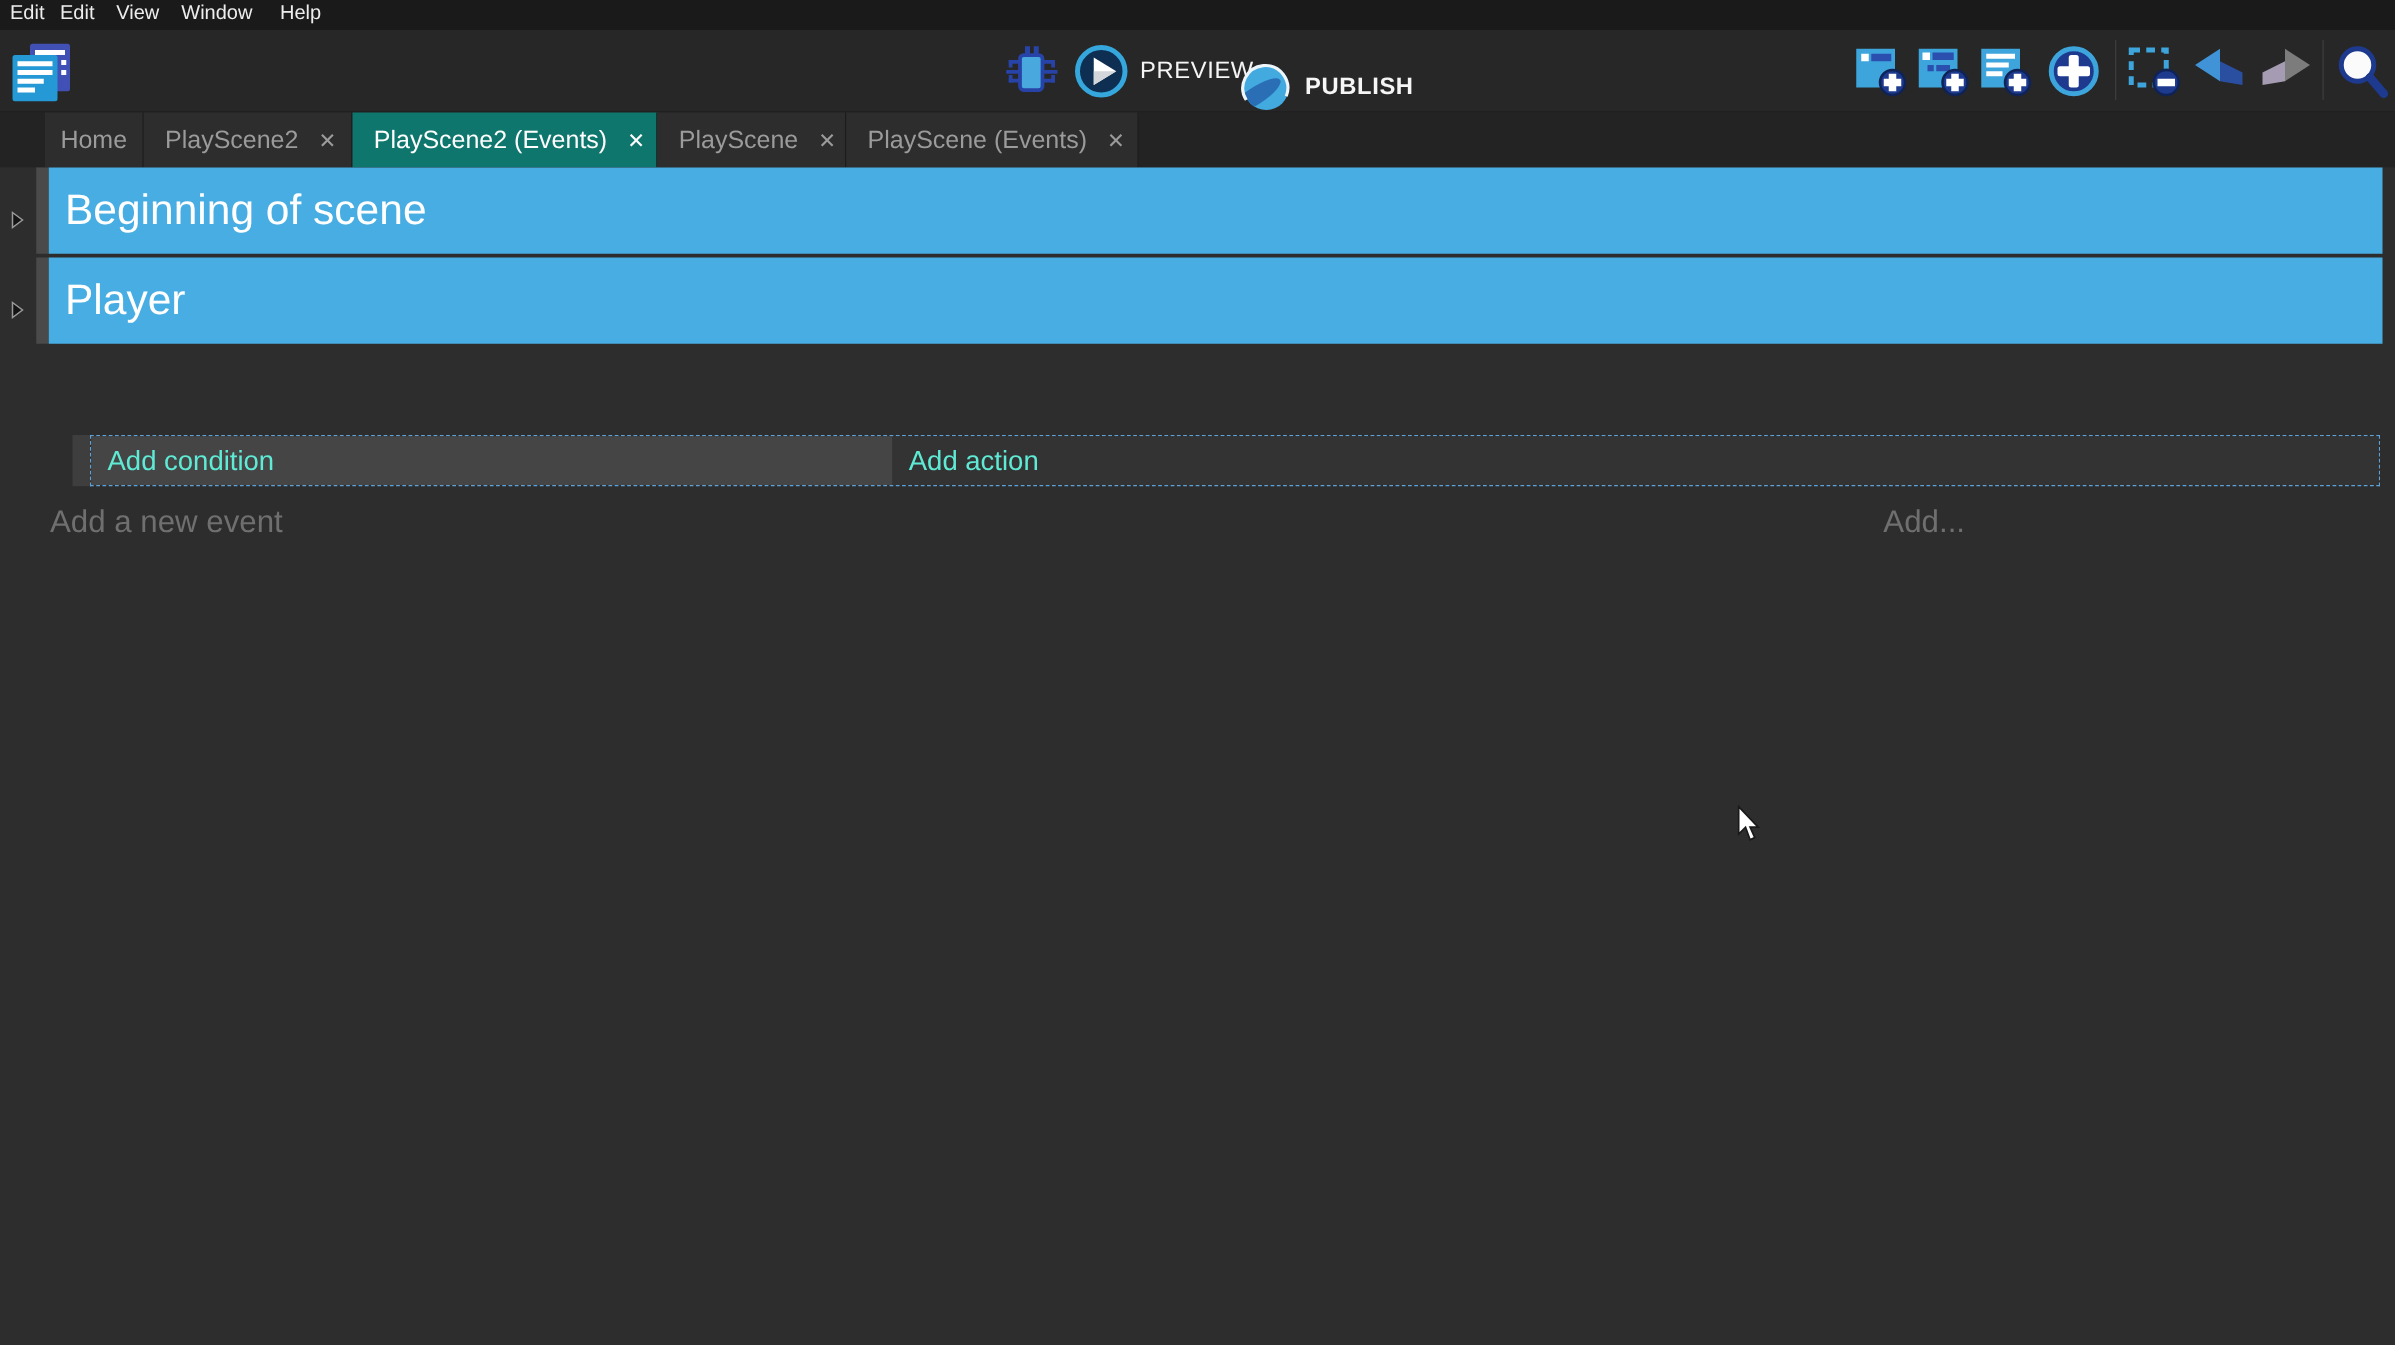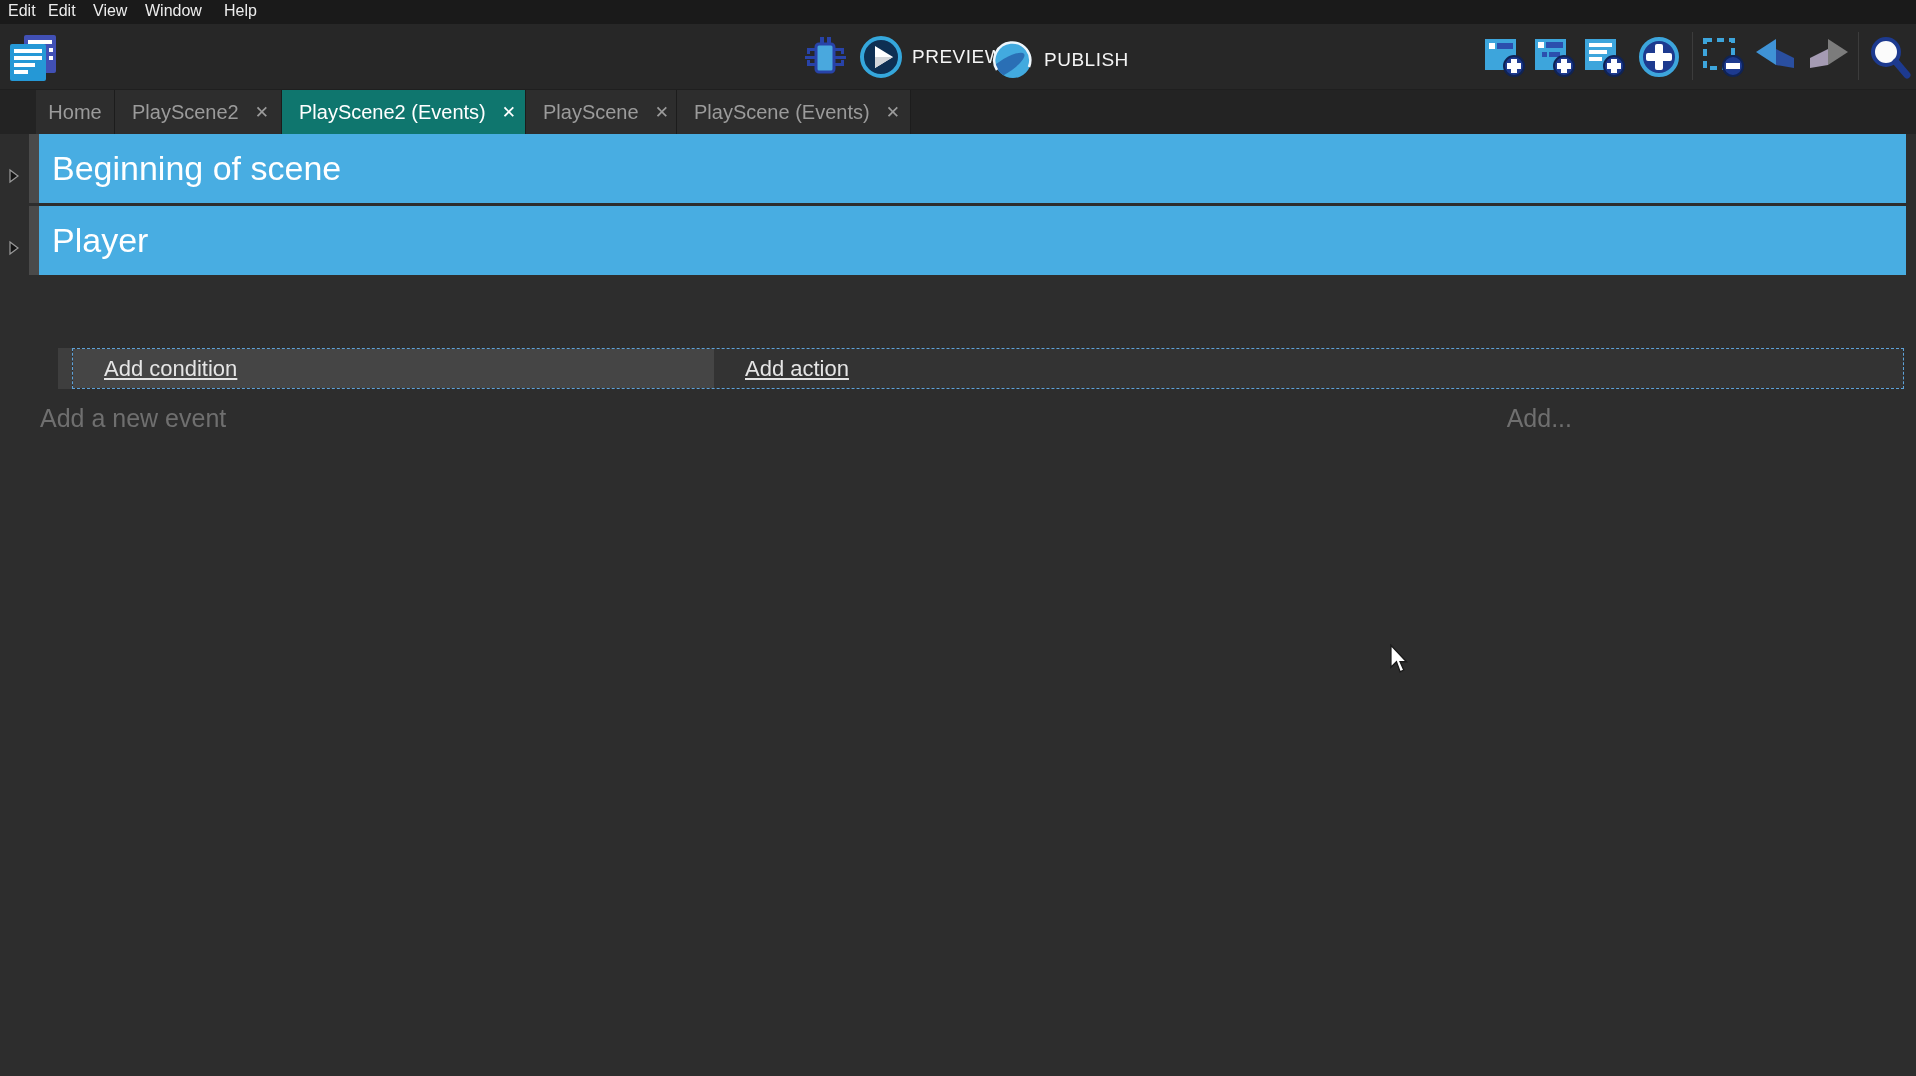--- a/index.html
+++ b/index.html
@@ -34,21 +34,21 @@
   .tri { position:absolute; left:5px; top:50%; transform:translateY(-50%); width:18px; height:18px; display:flex; align-items:center; justify-content:center; cursor:pointer; }
   .gstrip { position:absolute; left:29px; top:0; width:10px; height:69px; background:#4a4a4a; }
   .gbar { position:absolute; left:39px; top:0; width:1867px; height:69px; background:#48ade2; display:flex; align-items:center; cursor:pointer; }
   .gbar .title { color:#ffffff; font-size:34px; font-weight:300; margin-left:13px; white-space:nowrap; }
 
   .cond-row { position:absolute; top:214px; left:0; width:1916px; height:41px; }
   .indent-strip { position:absolute; left:58px; top:0; width:14px; height:41px; background:#3e3e3e; }
   .empty-event { position:absolute; left:72px; top:0; width:1832px; height:41px; border:1px dashed #5ea2d8; display:flex; }
   .cond-cell { width:641px; height:100%; background:#454545; display:flex; align-items:center; cursor:pointer; }
   .act-cell { flex:1; height:100%; background:#333333; display:flex; align-items:center; cursor:pointer; }
-  .cond-cell span, .act-cell span { color:#e5e5e5; font-size:22px; font-weight:300; margin-left:31px;text-decoration:underline; }
+  .cond-cell span, .act-cell span { color:#5eead4; font-size:22px; font-weight:300; margin-left:13px; }
 
   .footer-row { position:absolute; top:260px; left:0; width:1581px; height:48px;padding-left:36px; }
   .add-new { position:absolute; left:40px; top:50%; transform:translateY(-50%); color:#6f6f6f; font-size:25px; font-weight:300; cursor:pointer; }
   .add-btn { position:absolute; right:9px; top:50%; transform:translateY(-50%); color:#6f6f6f; font-size:25px; font-weight:300; cursor:pointer; }
 
   .cursor { position:absolute; left:1390px; top:644px; pointer-events:none; }
 </style>
 </head>
 <body>
 
@@ -96,21 +96,21 @@
 
   <div class="tool" style="left:858px; top:10px;">
     <svg width="46" height="46" viewBox="0 0 46 46">
       <circle cx="23" cy="23" r="19" fill="#0e2f52" stroke="#35a7dc" stroke-width="4"></circle>
       <polygon points="17,12 17,34 35,23" fill="#ffffff"></polygon>
       <polygon points="17,23 17,34 35,23" fill="#d3d6da"></polygon>
     </svg>
     <span class="toollabel">PREVIEW</span>
   </div>
 
-  <div class="tool" style="left:990px; top:13px;">
+  <div class="tool" style="left:990px; top:23px;font-weight:bold;">
     <svg width="46" height="46" viewBox="0 0 46 46">
       <defs>
           <clipPath id="pubclip">
             <circle cx="23" cy="23" r="18"></circle>
           </clipPath>
         </defs>
       <circle cx="23" cy="23" r="18" fill="#42aadf"></circle>
       <g clip-path="url(#pubclip)">
         <ellipse cx="14" cy="30" rx="24" ry="7" transform="rotate(-33 14 30)" fill="#2a6fb5"></ellipse>
       </g>

